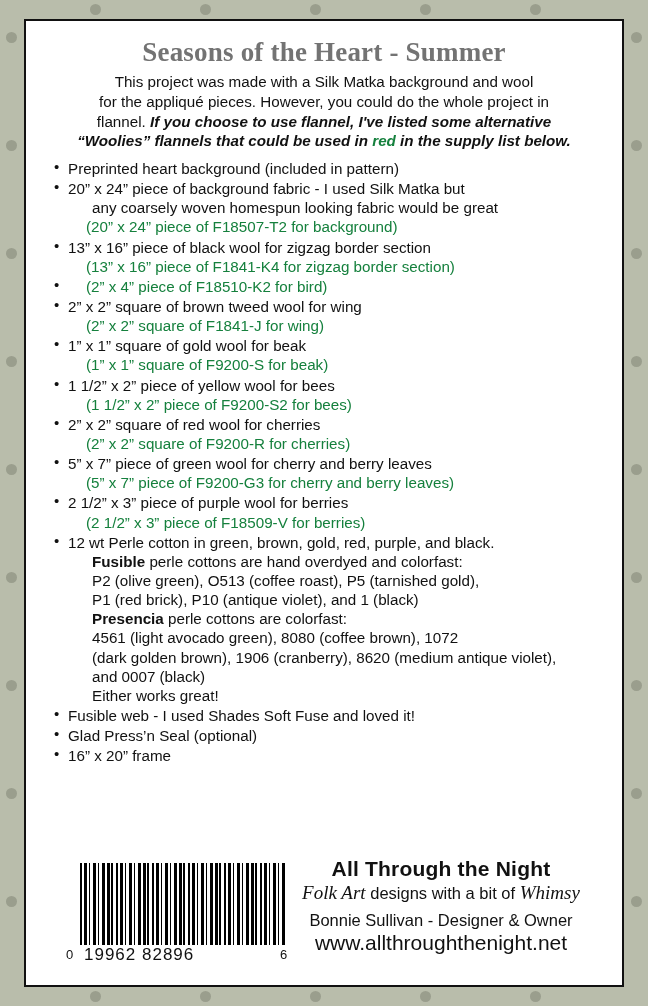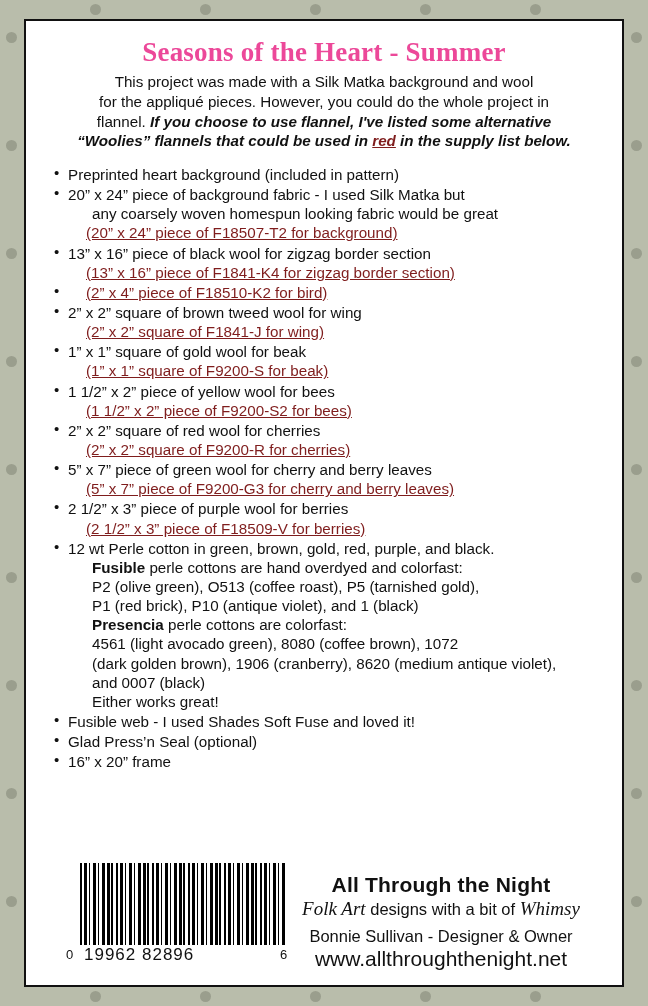--- a/index.html
+++ b/index.html
@@ -36,43 +36,42 @@
     height: 968px;
     background: #ffffff;
     border: 2px solid #111111;
     box-sizing: border-box;
     padding: 10px 18px 6px 18px;
   }
   .title {
     text-align: center;
     font-family: "Liberation Serif", serif;
     font-size: 27px;
-    color: #ec4899;
+    color: #737373;
     margin: 6px 0 4px 0;
     letter-spacing: 0.2px;
   }
   .intro {
     font-family: "Liberation Sans", sans-serif;
     font-size: 15.2px;
     line-height: 1.30;
     color: #111;
     text-align: center;
-    margin: 0 6px 14px 6px;
+    margin: 0 6px 8px 6px;
   }
   .intro .ind {
     display: block;
     text-indent: 0;
   }
   .intro b {
     font-weight: bold;
     font-style: italic;
   }
   .red {
-    color: #7f1d1d;
-    text-decoration: underline;
+    color: #15803d;
   }
   ul.supplies {
     list-style: none;
     margin: 4px 0 0 0;
     padding: 0 0 0 8px;
     font-size: 15.2px;
     line-height: 1.26;
     color: #111;
   }
   ul.supplies > li {
@@ -140,21 +139,21 @@
     font-size: 17px;
     color: #111;
     letter-spacing: 1px;
   }
   .bc-left { position: absolute; left: 0px; top: 2px; font-size: 13px; }
   .bc-mid  { position: absolute; left: 18px; top: 0px; }
   .bc-right{ position: absolute; left: 214px; top: 2px; font-size: 13px; }
   .company {
     position: absolute;
     right: 16px;
-    bottom: 10px;
+    bottom: 26px;
     width: 330px;
     text-align: center;
     color: #111;
   }
   .company .name {
     font-family: "Liberation Sans", sans-serif;
     font-weight: bold;
     font-size: 21px;
     letter-spacing: 0.2px;
   }

